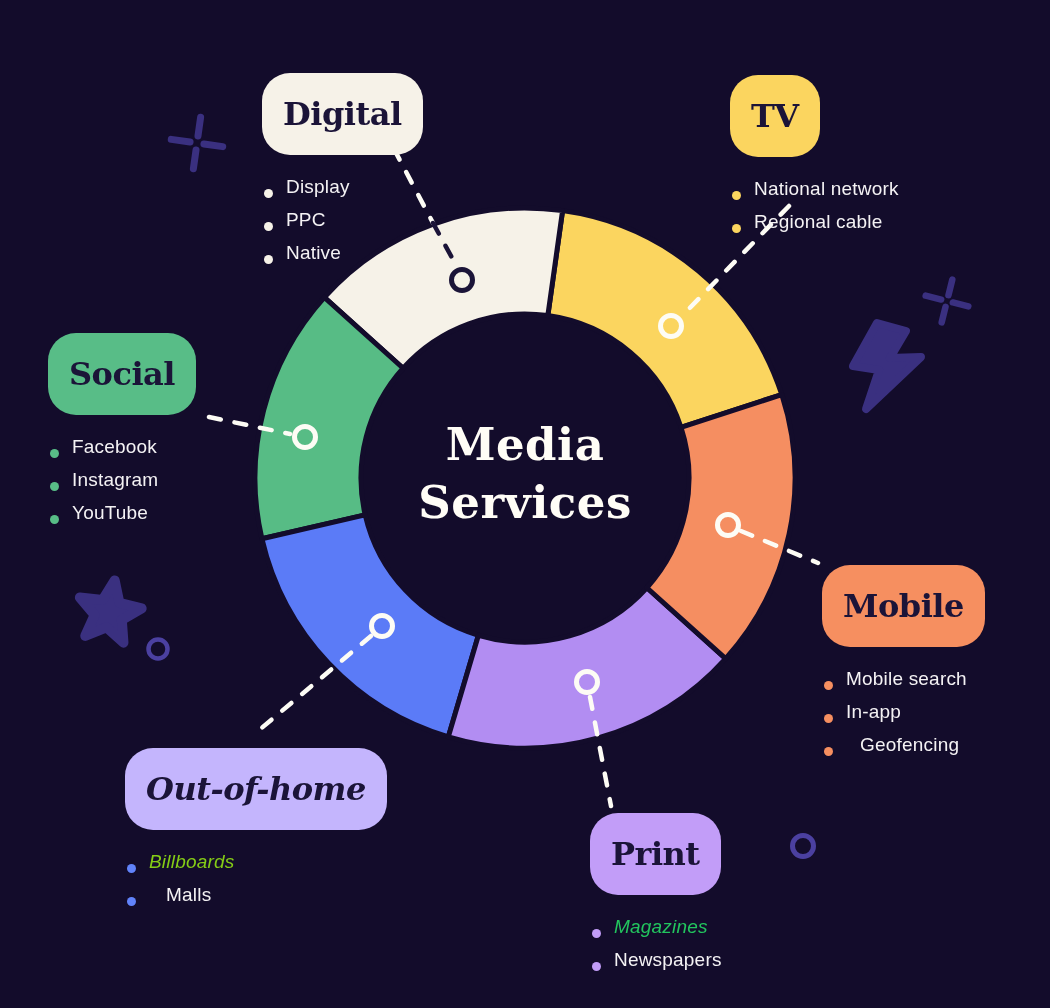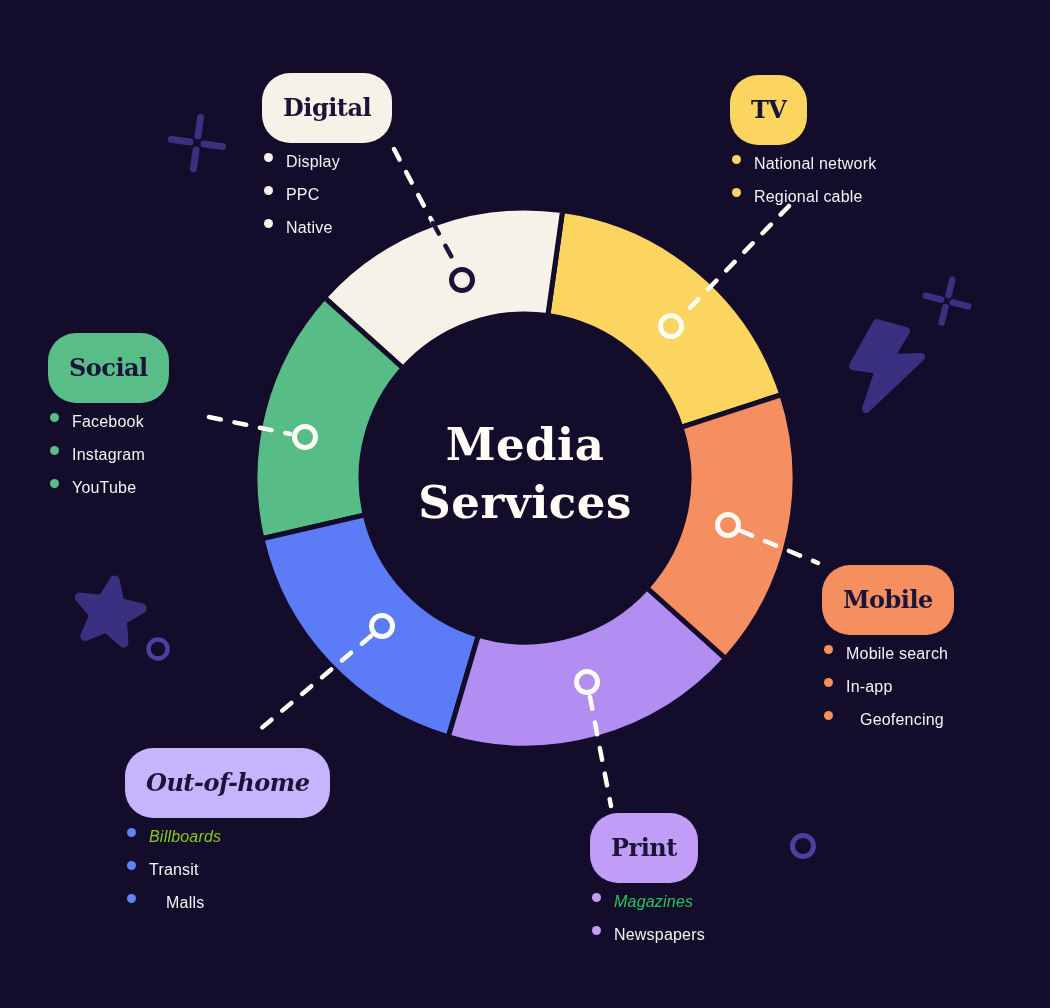--- a/index.html
+++ b/index.html
@@ -10,26 +10,26 @@
   #chart-svg { position:absolute; left:0; top:0; }
   .center-title {
     position:absolute; transform:translate(-50%,-50%);
     font-family:"DejaVu Serif", serif; font-weight:bold;
     font-size:45px; line-height:1.28; text-align:center; letter-spacing:.5px;
     white-space:nowrap;
   }
   .label-group { position:absolute; }
   .pill {
     display:inline-block; font-family:"DejaVu Serif", serif; font-weight:bold;
-    font-size:24px; line-height:34px; padding:18px 21px; border-radius:28px;
+    font-size:32px; line-height:34px; padding:24px 21px; border-radius:28px;
     letter-spacing:-0.5px; white-space:nowrap;
   }
   .blist { list-style:none; margin:10px 0 0 2px; padding:0; }
-  .blist li { display:flex; align-items:flex-start; gap:13px; height:33px;
-    font-size:16px; letter-spacing:.2px; }
+  .blist li { display:flex; align-items:flex-end; gap:13px; height:33px;
+    font-size:19px; letter-spacing:.2px; }
   .dot { width:9px; height:9px; border-radius:50%; flex:none; }
   .btext { white-space:nowrap; }
 </style>
 </head>
 <body>
 
 <div class="canvas" style="background: rgb(19, 12, 43);">
 
   <svg id="chart-svg" width="1050" height="1008" viewBox="0 0 1050 1008">
       <g transform="translate(197 143) rotate(8)">
@@ -142,24 +142,20 @@
     </ul>
   </div>
 
   <div class="label-group" style="left: 125px; top: 748px;">
     <div class="pill" style="background: #c4b5fd; color: rgb(27, 20, 56); font-style: italic;">Out-of-home</div>
     <ul class="blist">
       <li style="color: #84cc16; font-style: italic;">
           <span class="dot" style="background: rgb(97, 131, 250);"></span>
           <span class="btext">Billboards</span>
         </li>
-      <li style="color: rgb(244, 242, 244);">
-          <span class="dot" style="background: rgb(97, 131, 250);"></span>
-          <span class="btext">Transit</span>
-        </li>
       <li style="color: rgb(244, 242, 244); gap: 30px;">
           <span class="dot" style="background: rgb(97, 131, 250);"></span>
           <span class="btext">Malls</span>
         </li>
     </ul>
   </div>
 
   <div class="label-group" style="left: 590px; top: 813px;">
     <div class="pill" style="background: rgb(194, 157, 248); color: rgb(27, 20, 56);">Print</div>
     <ul class="blist">

